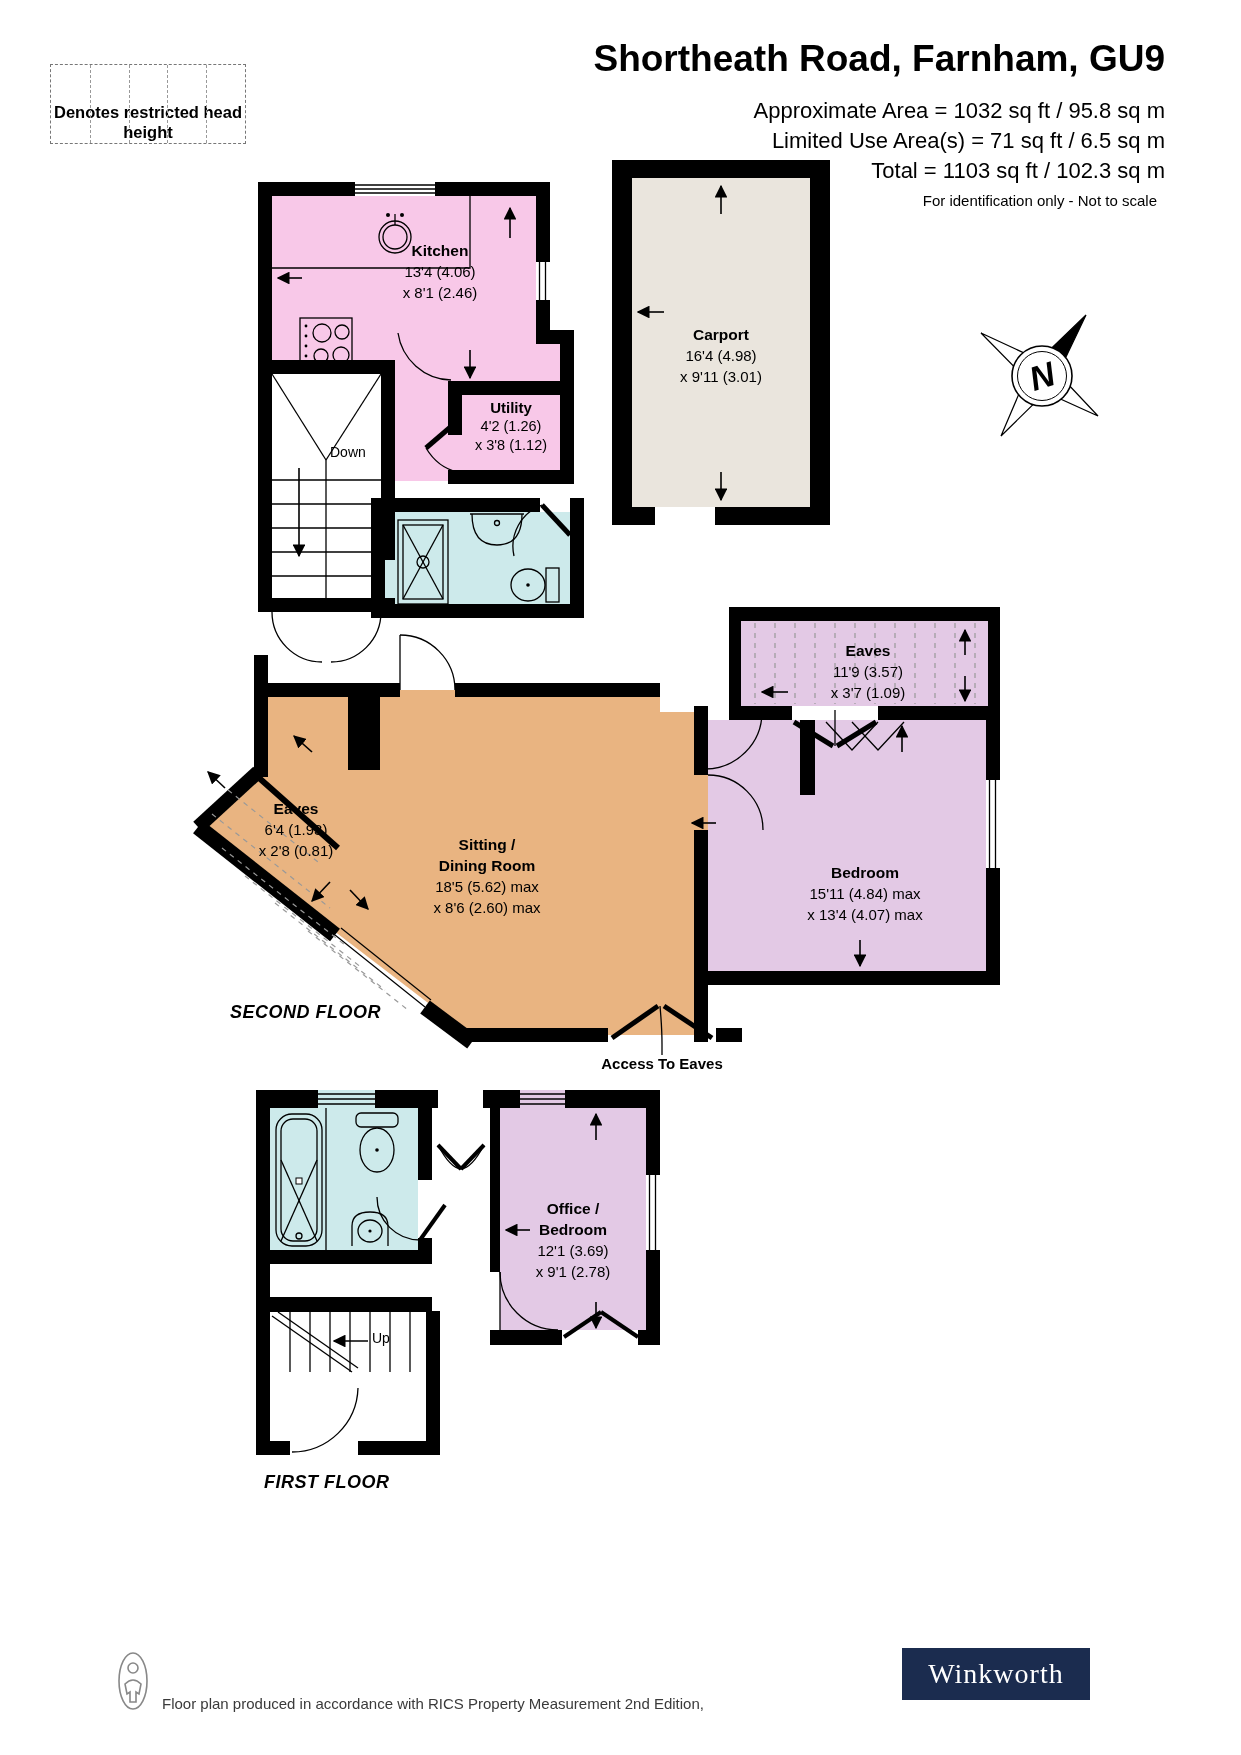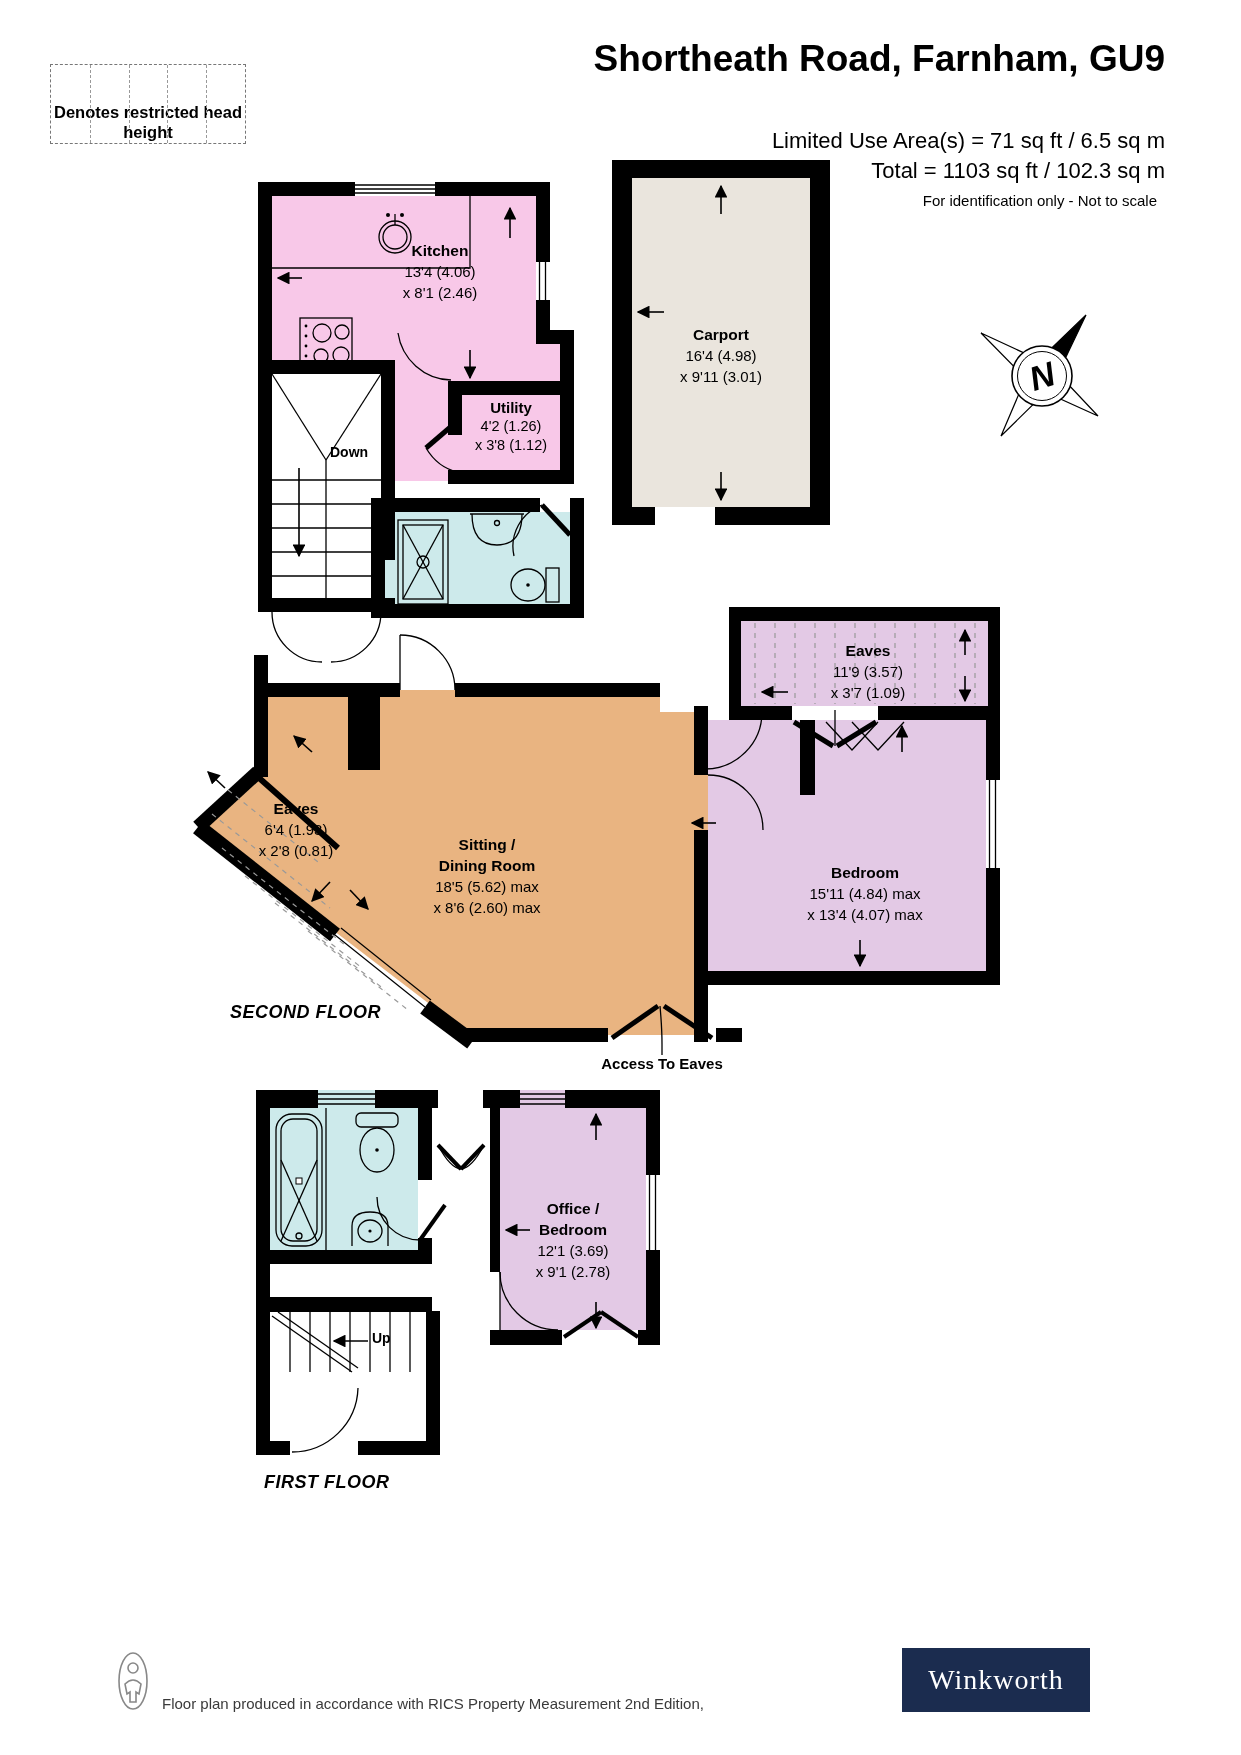--- a/index.html
+++ b/index.html
@@ -24,25 +24,25 @@
           display:flex;align-items:flex-end;justify-content:center;text-align:center;
           font-weight:bold;font-size:16.5px;line-height:1.25;}
   .legend .vline{position:absolute;top:0;bottom:0;border-left:1px dashed #999;width:0;}
   .title{right:76px;top:38px;font-size:37px;font-weight:bold;text-align:right;white-space:nowrap;margin-left:38px;}
   .area{right:76px;font-size:22px;text-align:right;white-space:nowrap;}
   .small-note{right:84px;top:192px;font-size:15px;text-align:right;white-space:nowrap;}
   
   .room-label{text-align:center;font-size:15px;line-height:21px;}
   .room-label .rname{font-weight:bold;font-size:15.5px;}
   .floor-label{font-size:18px;font-weight:bold;letter-spacing:.5px;white-space:nowrap;font-style:italic;}
-  .mini-label{font-size:14px;font-weight:bold;}
+  .mini-label{font-size:14px;font-weight:normal;}
   .access-label{text-align:center;font-size:15px;font-weight:bold;}
   
   .footer-text{left:162px;top:1650px;font-size:15px;line-height:1.42;color:#3a3a3a;white-space:pre-wrap;}
-  .logo{left:902px;top:1648px;width:188px;height:64px;background:var(--navy);
+  .logo{left:902px;top:1648px;width:188px;height:52px;background:var(--navy);
         display:flex;align-items:center;justify-content:center;}
   .logo span{color:#fff;font-family:"Liberation Serif", serif;font-size:28px;letter-spacing:1px;}
 </style>
 </head>
 <body>
 
 <div class="canvas">
 
   <svg class="abs" style="left:0;top:0" width="1241" height="1755" viewBox="0 0 1241 1755">
     <defs>
@@ -346,20 +346,21 @@
 
   <div class="abs legend">
     <div class="vline" style="left:20%"></div>
     <div class="vline" style="left:40%"></div>
     <div class="vline" style="left:60%"></div>
     <div class="vline" style="left:80%"></div>
     <span>Denotes restricted head height</span>
   </div>
 
   <div class="abs title">Shortheath Road, Farnham, GU9</div>
+  <div class="abs area" style="top:98px">Approximate Area = 1032 sq ft / 95.8 sq m</div>
   <div class="abs area" style="top:128px">Limited Use Area(s) = 71 sq ft / 6.5 sq m</div>
   <div class="abs area" style="top:158px">Total = 1103 sq ft / 102.3 sq m</div>
   <div class="abs small-note">For identification only - Not to scale</div>
 
   <div class="abs room-label" style="left:360px;top:240px;width:160px">
     <div class="rname">Kitchen</div>
     <div>13'4 (4.06)</div>
     <div>x 8'1 (2.46)</div>
   </div>
   <div class="abs room-label" style="left:446px;top:398px;width:130px;font-size:14.5px;line-height:19px">

